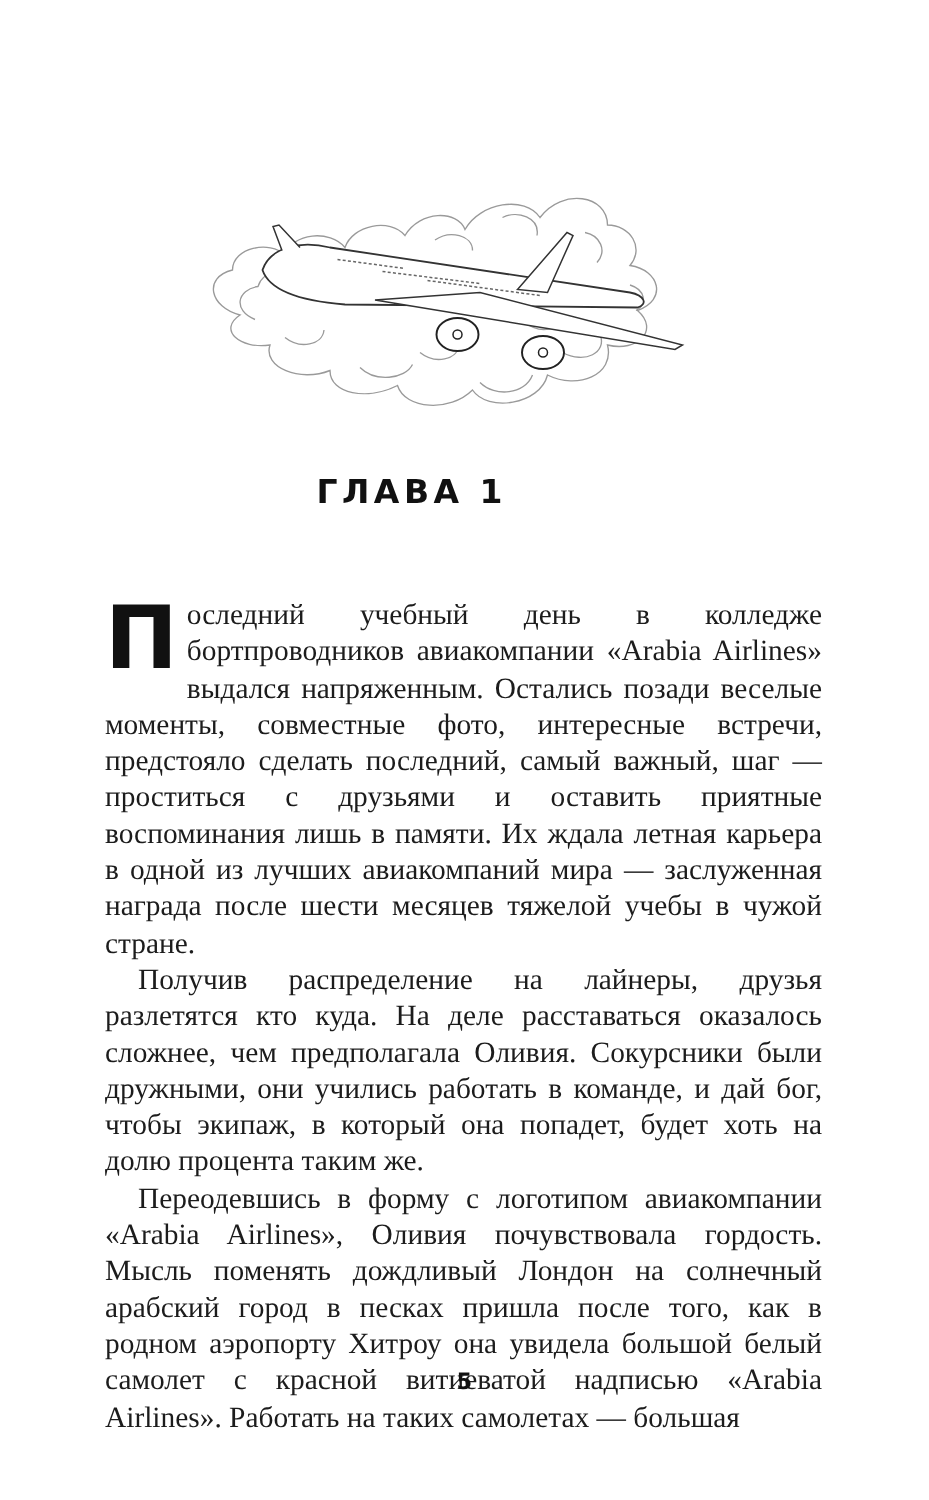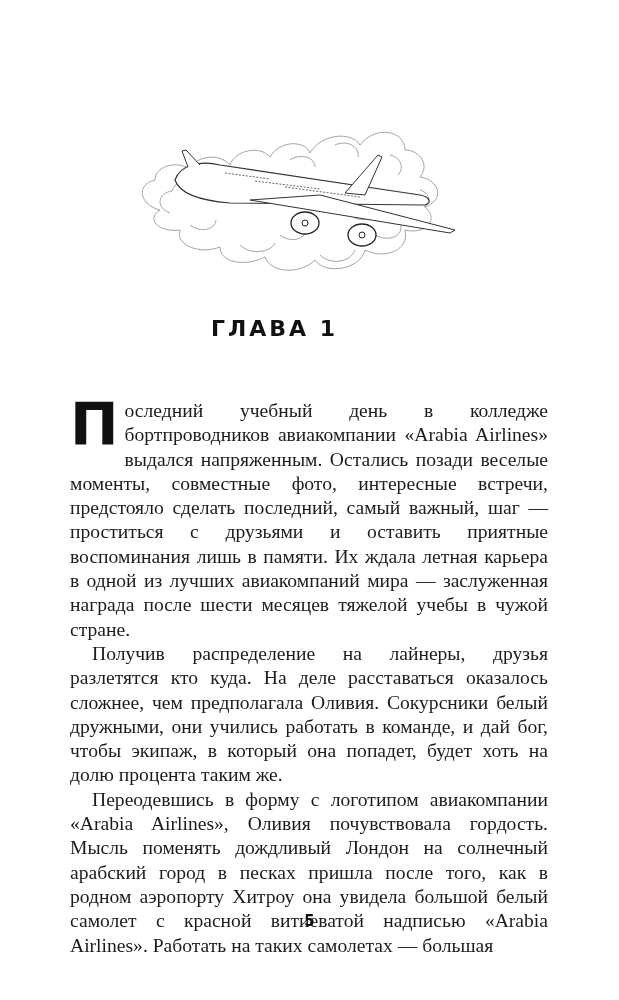--- a/index.html
+++ b/index.html
@@ -46,17 +46,17 @@
     <circle cx="185" cy="128" r="3" stroke="#222"></circle>
     <ellipse cx="242" cy="140" rx="14" ry="11" fill="#fff" stroke="#222" stroke-width="1.3"></ellipse>
     <circle cx="242" cy="140" r="3" stroke="#222"></circle>
   </svg>
 </div>
 
 <div class="chapter-title">ГЛАВА 1</div>
 
 <div class="text-block">
   <p class="first"><span class="dropcap">П</span><span>оследний учебный день в колледже бортпроводников авиакомпании «Arabia Airlines» выдался напряженным. Остались позади веселые моменты, совместные фото, интересные встречи, предстояло сделать последний, самый важный, шаг — проститься с друзьями и оставить приятные воспоминания лишь в памяти. Их ждала летная карьера в одной из лучших авиакомпаний мира — заслуженная награда после шести месяцев тяжелой учебы в чужой стране.</span></p>
-  <p>Получив распределение на лайнеры, друзья разлетятся кто куда. На деле расставаться оказалось сложнее, чем предполагала Оливия. Сокурсники белый дружными, они учились работать в команде, и дай бог, чтобы экипаж, в который она попадет, будет хоть на долю процента таким же.</p>
+  <p>Получив распределение на лайнеры, друзья разлетятся кто куда. На деле расставаться оказалось сложнее, чем предполагала Оливия. Сокурсники были дружными, они учились работать в команде, и дай бог, чтобы экипаж, в который она попадет, будет хоть на долю процента таким же.</p>
   <p>Переодевшись в форму с логотипом авиакомпании «Arabia Airlines», Оливия почувствовала гордость. Мысль поменять дождливый Лондон на солнечный арабский город в песках пришла после того, как в родном аэропорту Хитроу она увидела большой белый самолет с красной витиеватой надписью «Arabia Airlines». Работать на таких самолетах — большая</p>
 </div>
 
 <div class="page-number">5</div>
 
 </body></html>

